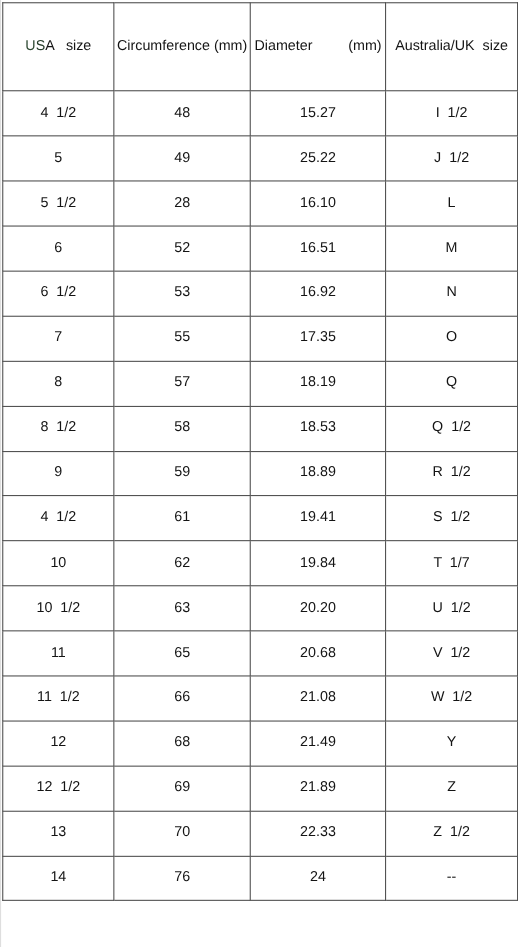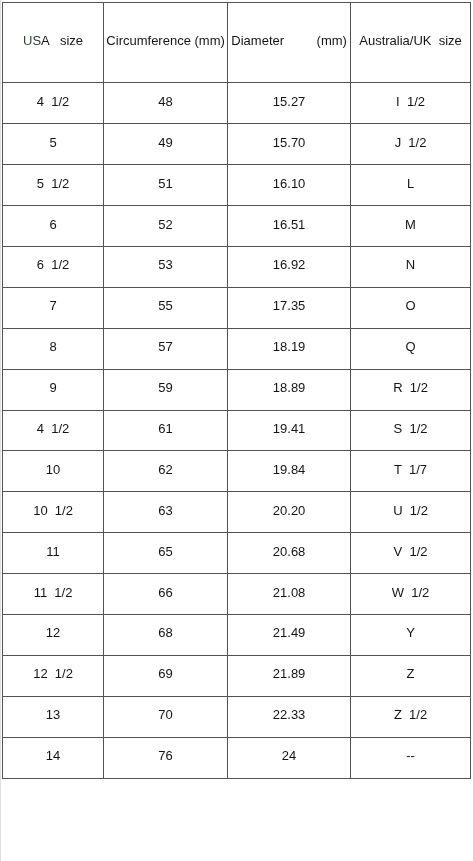--- a/index.html
+++ b/index.html
@@ -70,26 +70,26 @@
     </tr>
       <tr class="row">
         <td class="c0">4  1/2</td>
         <td class="c1">48</td>
         <td class="c2">15.27</td>
         <td class="c3">I  1/2</td>
       </tr>
       <tr class="row">
         <td class="c0">5</td>
         <td class="c1">49</td>
-        <td class="c2">15.70</td>
+        <td class="c2">25.22</td>
         <td class="c3">J  1/2</td>
       </tr>
       <tr class="row">
         <td class="c0">5  1/2</td>
-        <td class="c1">51</td>
+        <td class="c1">28</td>
         <td class="c2">16.10</td>
         <td class="c3">L</td>
       </tr>
       <tr class="row">
         <td class="c0">6</td>
         <td class="c1">52</td>
         <td class="c2">16.51</td>
         <td class="c3">M</td>
       </tr>
       <tr class="row">
@@ -102,20 +102,26 @@
         <td class="c0">7</td>
         <td class="c1">55</td>
         <td class="c2">17.35</td>
         <td class="c3">O</td>
       </tr>
       <tr class="row">
         <td class="c0">8</td>
         <td class="c1">57</td>
         <td class="c2">18.19</td>
         <td class="c3">Q</td>
+      </tr>
+      <tr class="row">
+        <td class="c0">8  1/2</td>
+        <td class="c1">58</td>
+        <td class="c2">18.53</td>
+        <td class="c3">Q  1/2</td>
       </tr>
       <tr class="row">
         <td class="c0">9</td>
         <td class="c1">59</td>
         <td class="c2">18.89</td>
         <td class="c3">R  1/2</td>
       </tr>
       <tr class="row">
         <td class="c0">4  1/2</td>
         <td class="c1">61</td>

